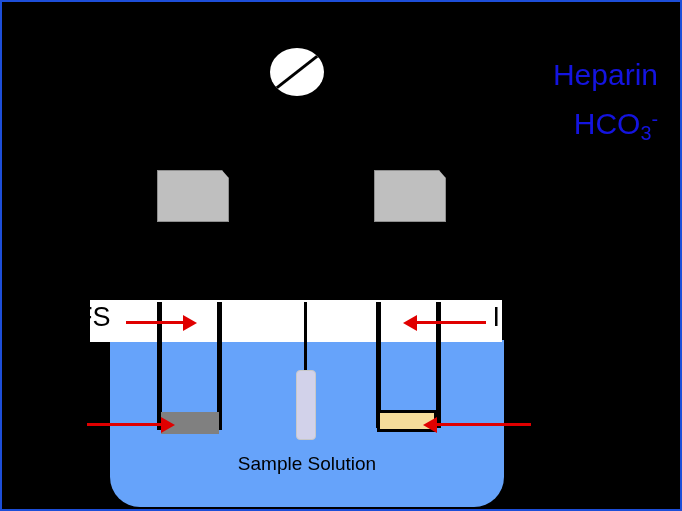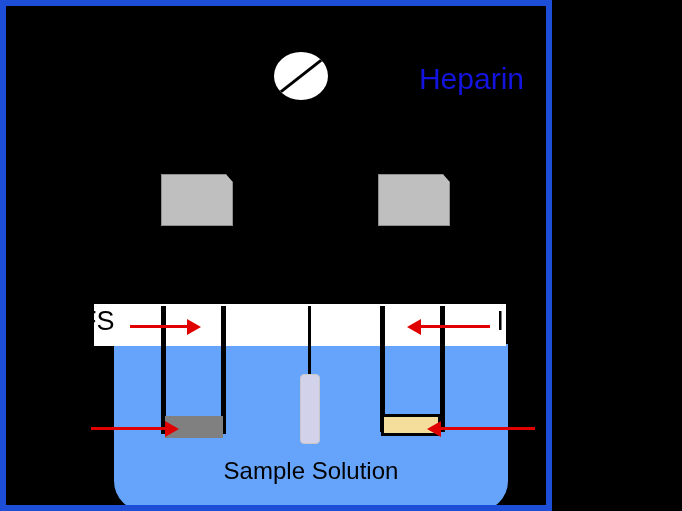--- a/index.html
+++ b/index.html
@@ -2,25 +2,25 @@
 <html><head>
 <meta charset="utf-8">
 <style>
   html, body {
     margin: 0;
     padding: 0;
     background: #000000;
   }
   #stage {
     position: relative;
-    width: 552px;
+    width: 682px;
     height: 511px;
     background: #000000;
     box-sizing: border-box;
-    border: 6px solid #1d4ed8;
+    border: 2px solid #1d4ed8;
     overflow: hidden;
     font-family: "Liberation Sans", sans-serif;
   }
 
   
   #species-list {
     position: absolute;
     right: 22px;
     top: 50px;
     width: 300px;
@@ -79,21 +79,21 @@
     background: #66a3fa;
     border-radius: 0 0 30px 30px;
   }
   #solution-label {
     position: absolute;
     left: 0;
     right: 0;
     top: 113px;
     text-align: center;
     color: #000000;
-    font-size: 24px;
+    font-size: 19px;
     font-family: "Liberation Sans", sans-serif;
   }
 
   
   #white-band {
     position: absolute;
     left: 88px;
     top: 298px;
     width: 412px;
     height: 42px;
@@ -190,20 +190,21 @@
   #arrow-bot-left   { left: 85px;  top: 421px; width: 75px; }
   #arrow-bot-right  { left: 434px; top: 421px; width: 95px; }
 </style>
 </head>
 <body>
 
 <div id="stage">
 
   <div id="species-list">
     <span class="species-item">Heparin</span>
+    <span class="species-item"><span>HCO</span><sub>3</sub><sup>-</sup></span>
   </div>
 
   <div id="meter">
     <div class="needle"></div>
   </div>
 
   <div class="module-box" id="module-left"></div>
   <div class="module-box" id="module-right"></div>
 
   <div id="vessel">

